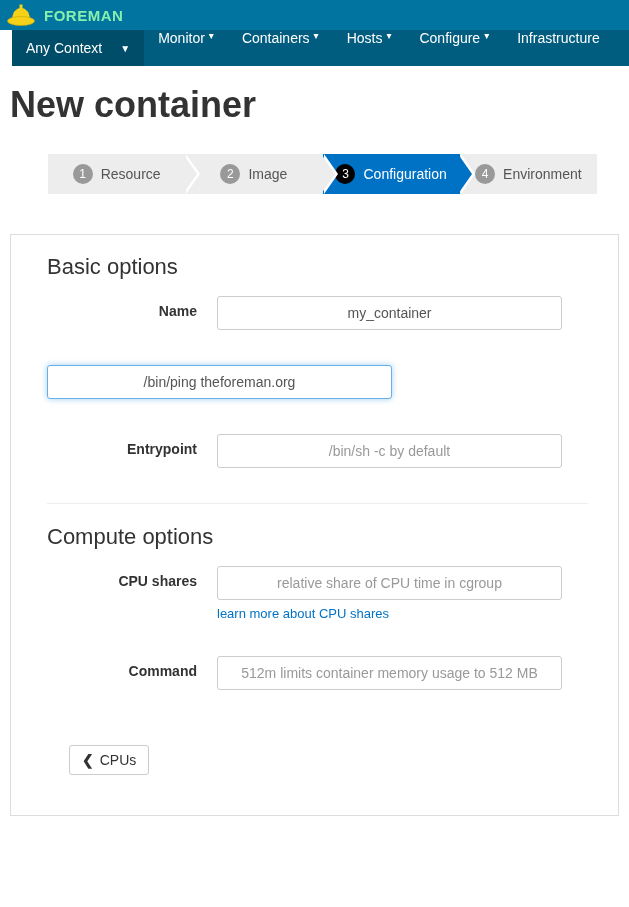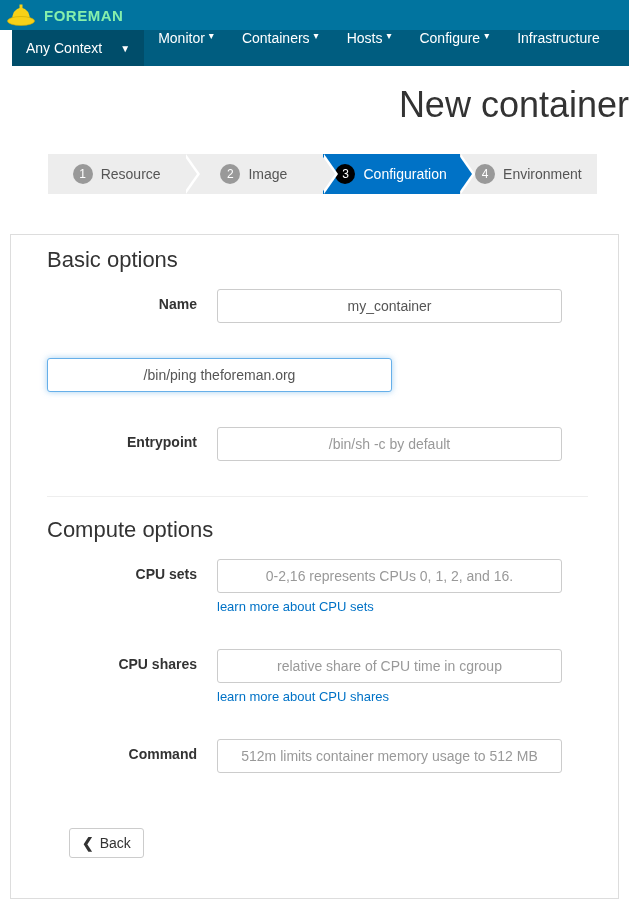--- a/index.html
+++ b/index.html
@@ -11,35 +11,35 @@
 .brand { font-weight: bold; font-size: 15px; letter-spacing: 0.5px; }
 
 
 .navbar { background: #005D80; height: 36px; display: flex; align-items: stretch; color: #fff; font-size: 14px; margin-left: 12px; }
 .nav-context { background: #004d6a; display: flex; align-items: center; padding: 0 14px; cursor: pointer; }
 .nav-context .caret { margin-left: 18px; }
 .nav-item { display: flex; padding: 0 14px; cursor: pointer; }
 .caret { font-size: 10px; margin-left: 4px; }
 
 
-.page-title { font-size: 36px; font-weight: 400; color: #333; margin: 18px 0 28px 10px; text-align: right; }
+.page-title { font-size: 36px; font-weight: 700; color: #333; margin: 18px 0 28px 10px; }
 
 
 .wizard { display: flex; margin: 0 32px 40px 48px; }
 .step { flex: 1; position: relative; background: #ededed; height: 40px; display: flex; align-items: center; justify-content: center; color: #555; }
 .step .num { display: inline-flex; width: 20px; height: 20px; border-radius: 50%; background: #999; color: #fff; align-items: center; justify-content: center; font-size: 12px; margin-right: 8px; }
 .step.active { background: #0072C6; color: #fff; }
 .step.active .num { background: #000; }
 .step::after { content: ""; position: absolute; right: -12px; top: 0; width: 0; height: 0; border-top: 20px solid transparent; border-bottom: 20px solid transparent; border-left: 14px solid #ededed; z-index: 2; }
 .step::before { content: ""; position: absolute; right: -15px; top: 0; width: 0; height: 0; border-top: 20px solid transparent; border-bottom: 20px solid transparent; border-left: 14px solid #fff; z-index: 1; }
 .step:last-child::after, .step:last-child::before { display: none; }
 .step.active::after { border-left-color: #0072C6; }
 
 
-.panel { border: 1px solid #ddd; border-top-left-radius: 0; border-top-right-radius: 0; margin: 0 10px; padding: 12px 30px 40px 36px; }
+.panel { border: 1px solid #ddd; border-top-left-radius: 0; border-top-right-radius: 0; margin: 0 10px; padding: 19px 30px 40px 36px; }
 .section-title { font-size: 22px; font-weight: 400; color: #333; margin-bottom: 16px; }
 .section-divider { border-top: 1px solid #eee; margin: 30px 0 20px; }
 
 .form-row { display: flex; align-items: flex-start; margin-bottom: 35px; }
 .form-label { width: 170px; text-align: right; padding-right: 20px; font-weight: bold; padding-top: 7px; font-size: 14px; }
 .form-field { flex: 1; max-width: 345px; }
 .form-control { width: 100%; height: 34px; padding: 6px 10px; border: 1px solid #ccc; border-radius: 3px; font-size: 14px; color: #555; text-align: center; }
 .form-control.focused { border-color: #66afe9; box-shadow: 0 0 6px rgba(102,175,233,.6); }
 .form-control::placeholder { color: #999; }
 .help-link { display: inline-block; margin-top: 6px; color: #0072C6; font-size: 13px; text-decoration: none; }
@@ -129,41 +129,34 @@
     <div class="form-label">Entrypoint</div>
     <div class="form-field">
       <input class="form-control" type="text" placeholder="/bin/sh -c by default" style="">
     </div>
   </div>
 
   <div class="section-divider"></div>
 
   <div class="section-title">Compute options</div>
 
-  <div class="form-row">
-    <div class="form-label">CPU sets</div>
-    <div class="form-field">
-      <input class="form-control" type="text" placeholder="0-2,16 represents CPUs 0, 1, 2, and 16." style="">
-      <a href="#" class="help-link">learn more about CPU sets</a>
-    </div>
-  </div>
 
   <div class="form-row">
     <div class="form-label">CPU shares</div>
     <div class="form-field">
       <input class="form-control" type="text" placeholder="relative share of CPU time in cgroup" style="">
       <a href="#" class="help-link">learn more about CPU shares</a>
     </div>
   </div>
 
   <div class="form-row">
     <div class="form-label">Command</div>
     <div class="form-field">
       <input class="form-control" type="text" placeholder="512m limits container memory usage to 512 MB" style="">
     </div>
   </div>
 
   <button class="btn btn-back">
     <span class="chev">❮</span>
-    <span>Back</span>
+    <span>CPUs</span>
   </button>
 
 </div>
 
 </body></html>

